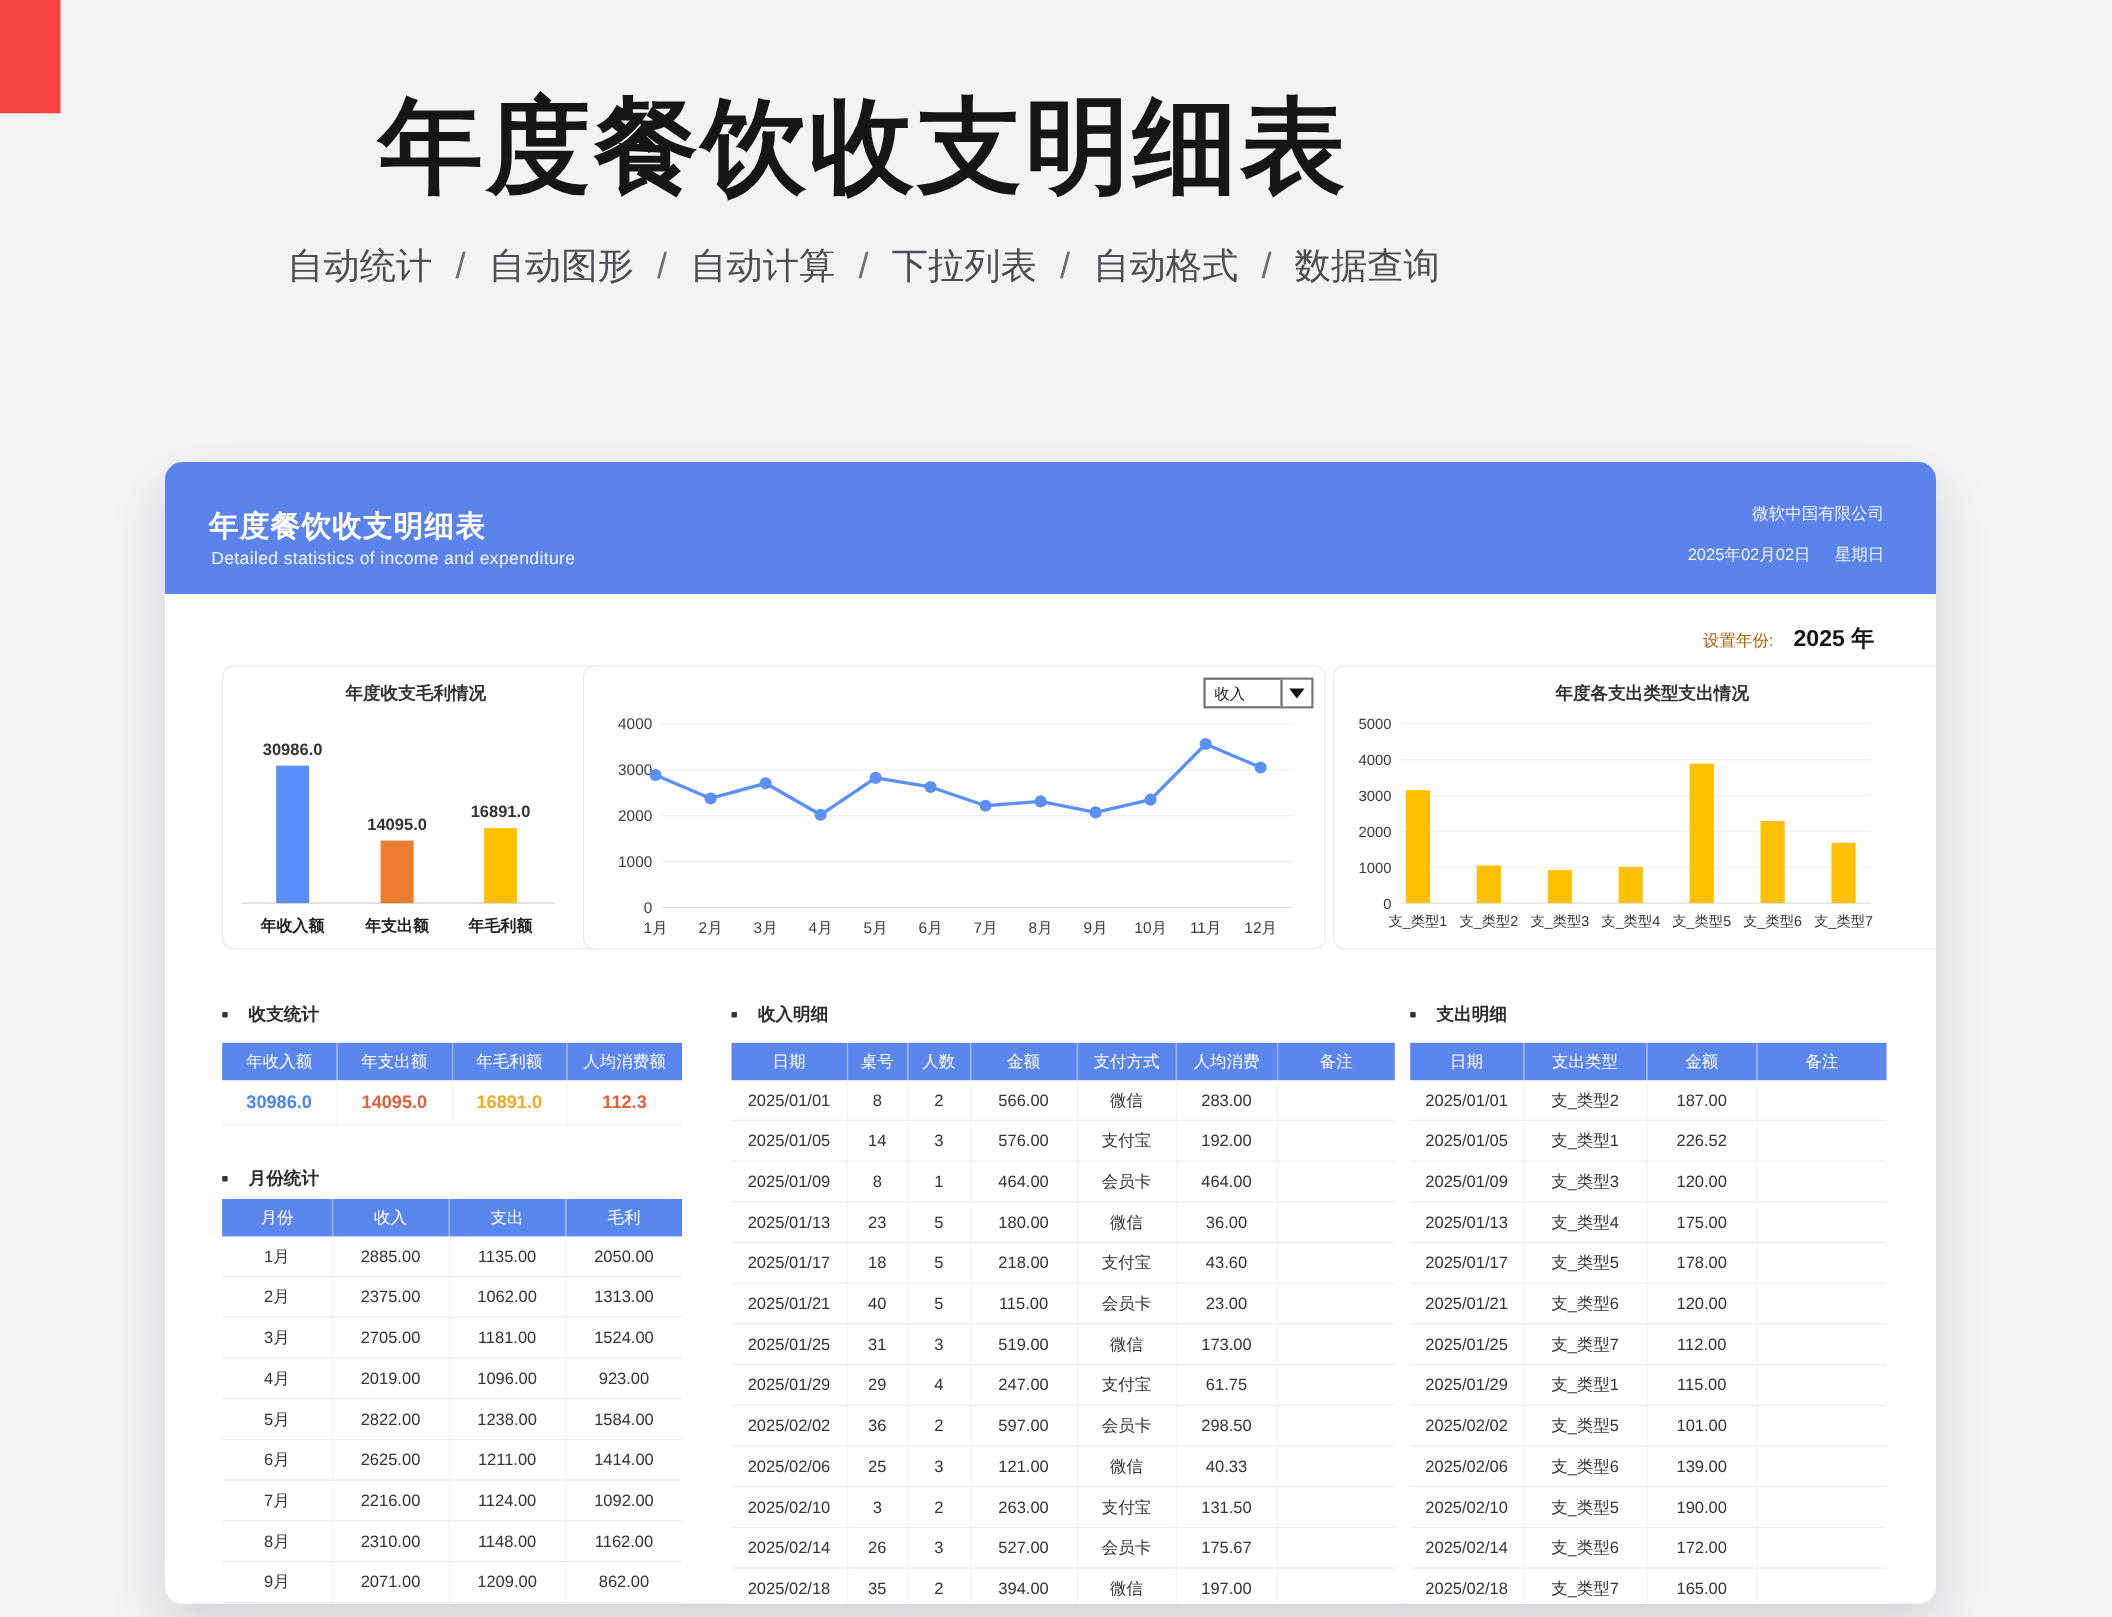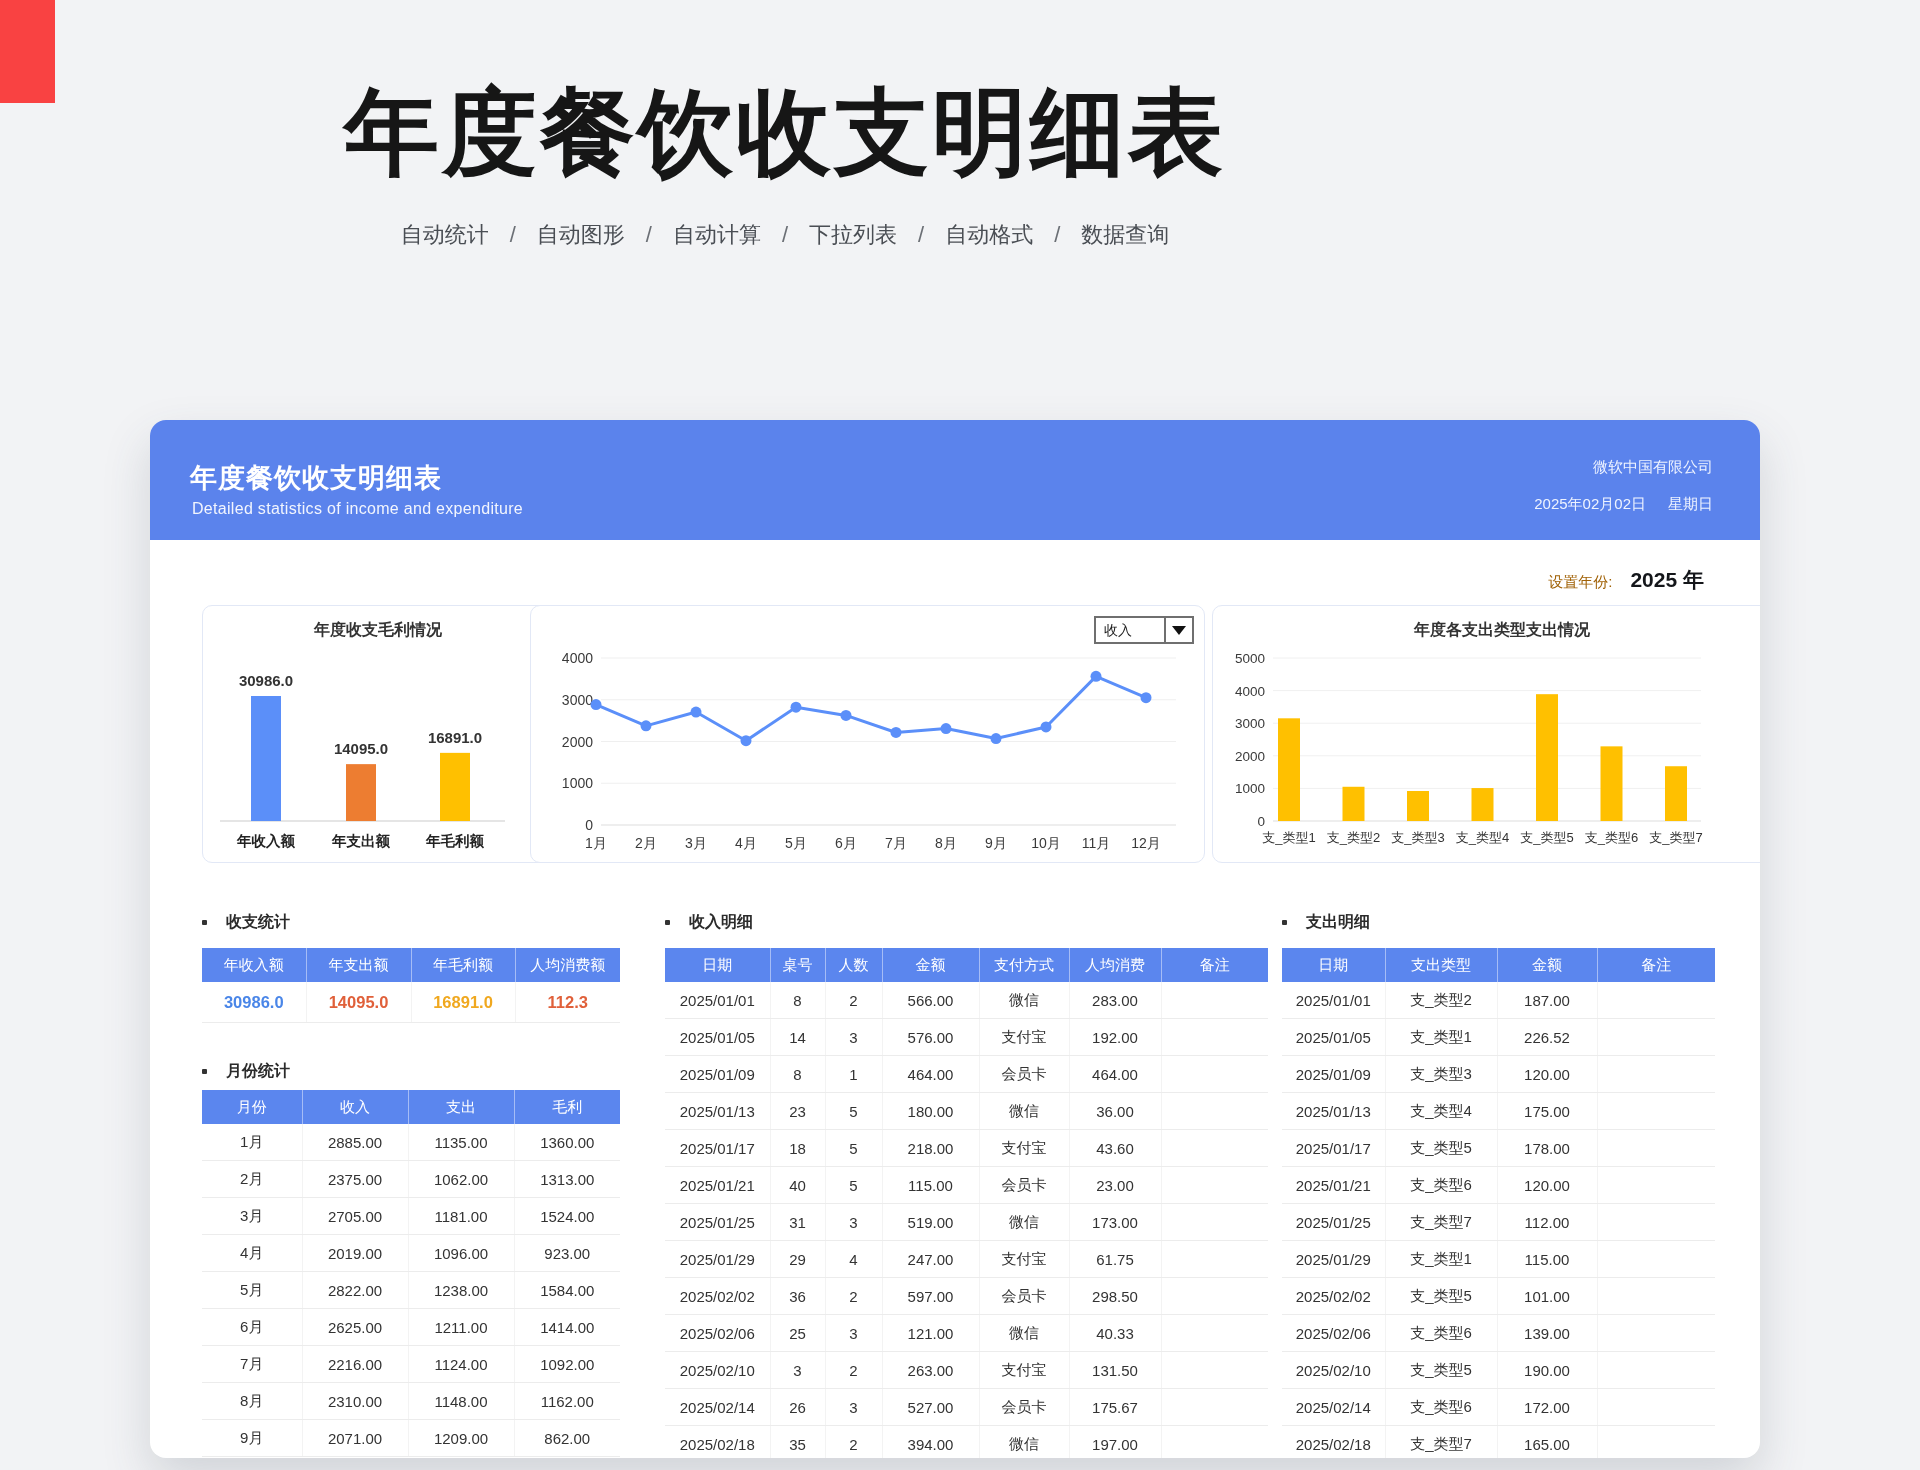--- a/index.html
+++ b/index.html
@@ -7,21 +7,21 @@
     width:1920px;height:1470px;position:relative;overflow:hidden;
     background:#f2f3f5;font-family:"Liberation Sans",sans-serif;
   }
   .red-corner{position:absolute;left:0;top:0;width:55px;height:103px;background:#f94242;}
   .main-title{
     position:absolute;left:0;top:70px;width:1570px;text-align:center;
     font-size:95px;font-weight:700;color:#161616;letter-spacing:3px;
   }
   .subtitle{
     position:absolute;left:0;top:220px;width:1570px;text-align:center;
-    font-size:22px;color:#4a4e54;font-weight:500;white-space:nowrap;
+    font-size:33px;color:#4a4e54;font-weight:500;white-space:nowrap;
   }
   .subtitle .sep{color:#6b6f75;margin:0 21px;font-weight:400;}
   .card{
     position:absolute;left:150px;top:420px;width:1610px;height:1038px;
     background:#ffffff;border-radius:16px;overflow:hidden;
     box-shadow:0 22px 48px rgba(60,70,90,.18);
   }
   .band{position:absolute;left:0;top:0;width:100%;height:120px;background:#5b83ec;}
   .band-title{position:absolute;left:40px;top:40px;font-size:27px;font-weight:700;color:#fff;letter-spacing:1px;}
   .band-sub{position:absolute;left:42px;top:80px;font-size:16px;color:rgba(255,255,255,.92);letter-spacing:.3px;}
@@ -224,21 +224,21 @@
           <th>收入</th>
           <th>支出</th>
           <th>毛利</th>
         </tr>
       </thead>
     <tbody>
         <tr>
           <td>1月</td>
           <td>2885.00</td>
           <td>1135.00</td>
-          <td>1360.00</td>
+          <td>2050.00</td>
         </tr>
         <tr>
           <td>2月</td>
           <td>2375.00</td>
           <td>1062.00</td>
           <td>1313.00</td>
         </tr>
         <tr>
           <td>3月</td>
           <td>2705.00</td>

